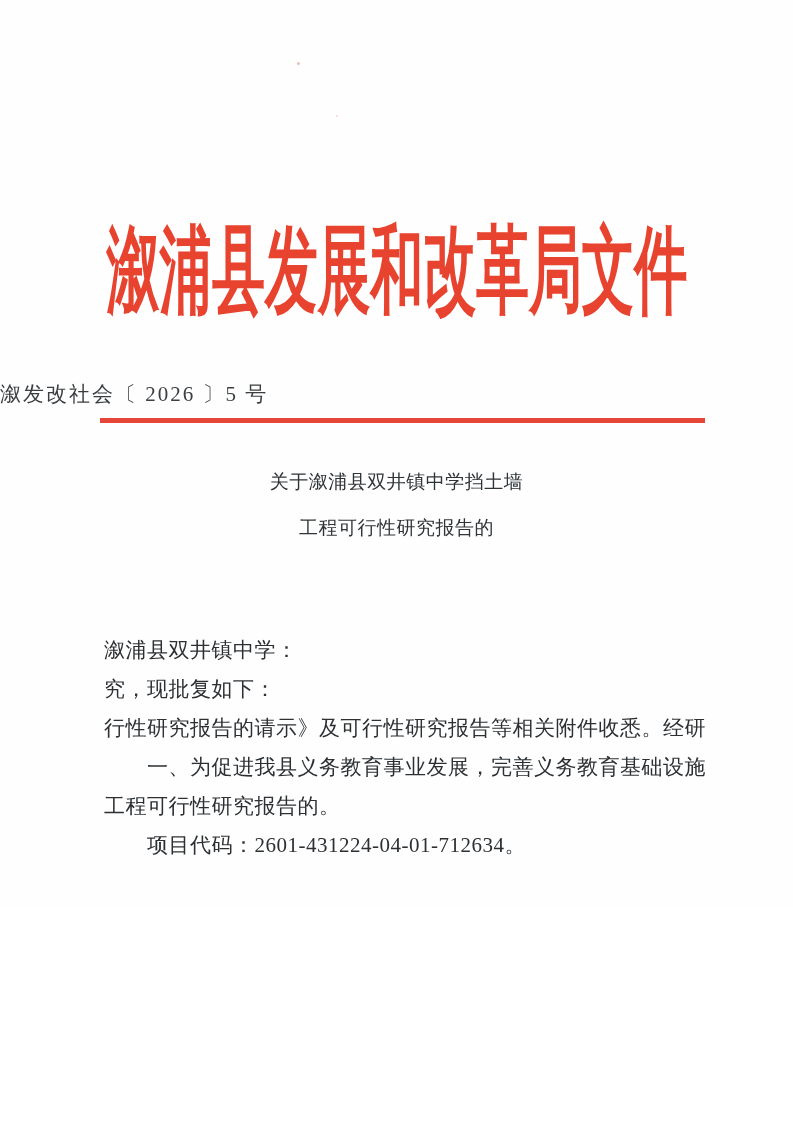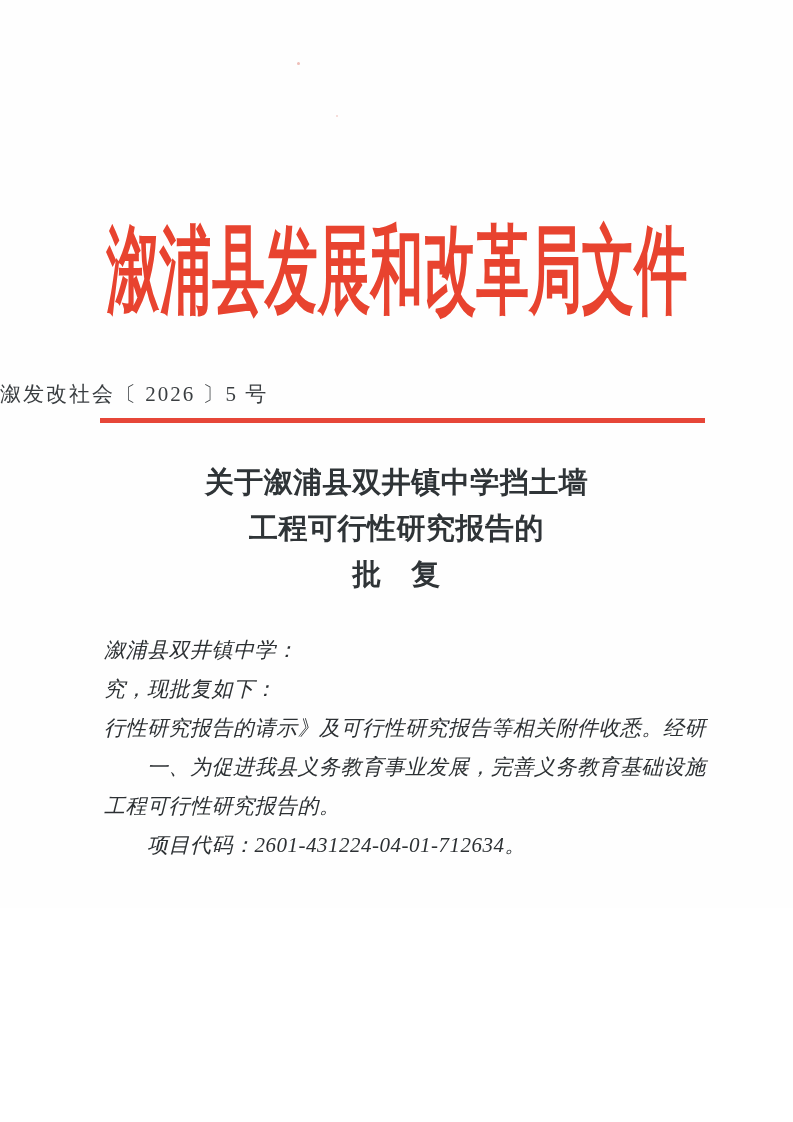--- a/index.html
+++ b/index.html
@@ -62,41 +62,40 @@
     height: 5px;
   }
 
   
   .doc-title {
     position: absolute;
     top: 459px;
     left: 0;
     width: 100%;
     text-align: center;
-    font-weight: bold;
-    font-size: 29px;
+    font-weight: normal;
+    font-size: 19px;
     line-height: 46px;
     color: #2f3437;
     letter-spacing: 0.5px;
   }
 
   
   .doc-body {
     position: absolute;
     top: 631px;
     left: 104px;
     width: 592px;
     font-size: 21px;
     line-height: 39px;
     color: #2c3033;
     letter-spacing: 0.5px;
   }
   .doc-body .line {
     white-space: nowrap;
-    font-style: italic;
   }
 
   
   .speck {
     position: absolute;
     border-radius: 50%;
     opacity: 0.55;
   }
   .speck.s1 { top: 62px;  left: 297px; width: 3px; height: 3px; background: #e2897e; }
   .speck.s2 { top: 115px; left: 336px; width: 2px; height: 2px; background: #ecb1a8; }
@@ -115,21 +114,20 @@
     <span class="stretched" style="color:#e8432f;">溆浦县发展和改革局文件</span>
   </div>
 
   <div class="doc-number">溆发改社会〔 2026 〕5 号</div>
 
   <div class="red-rule" style="background:#e64638;"></div>
 
   <div class="doc-title">
     <div>关于溆浦县双井镇中学挡土墙</div>
     <div>工程可行性研究报告的</div>
-    <div>批　复</div>
   </div>
 
   <div class="doc-body">
     <div class="line">溆浦县双井镇中学：</div>
     <div class="line">究，现批复如下：</div>
     <div class="line">行性研究报告的请示》及可行性研究报告等相关附件收悉。经研</div>
     <div class="line">　　一、为促进我县义务教育事业发展，完善义务教育基础设施</div>
     <div class="line">工程可行性研究报告的。</div>
     <div class="line">　　项目代码：2601-431224-04-01-712634。</div>
   </div>

